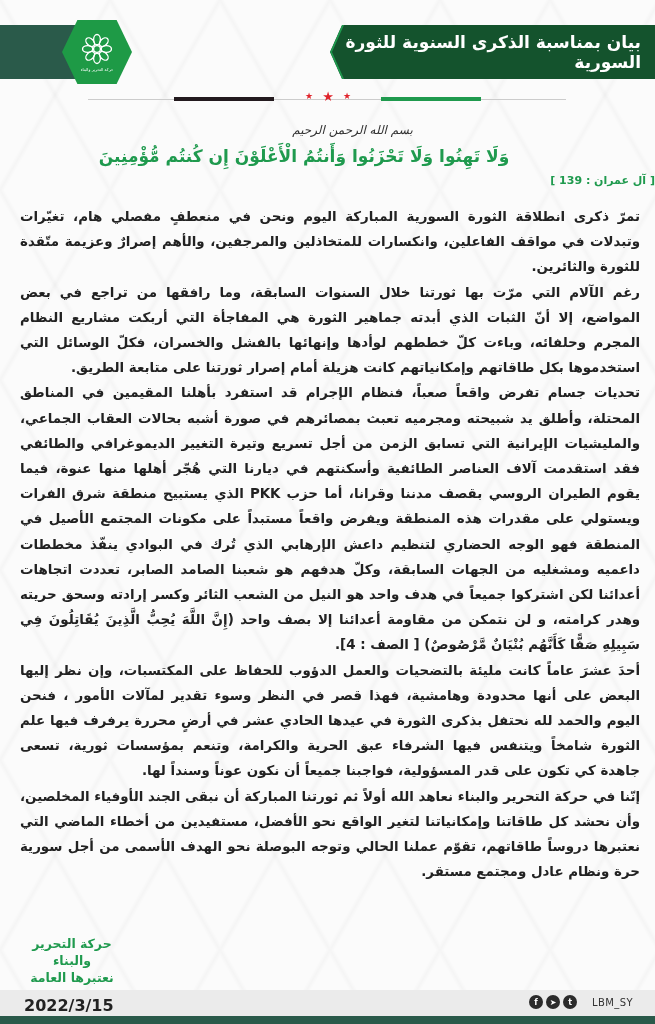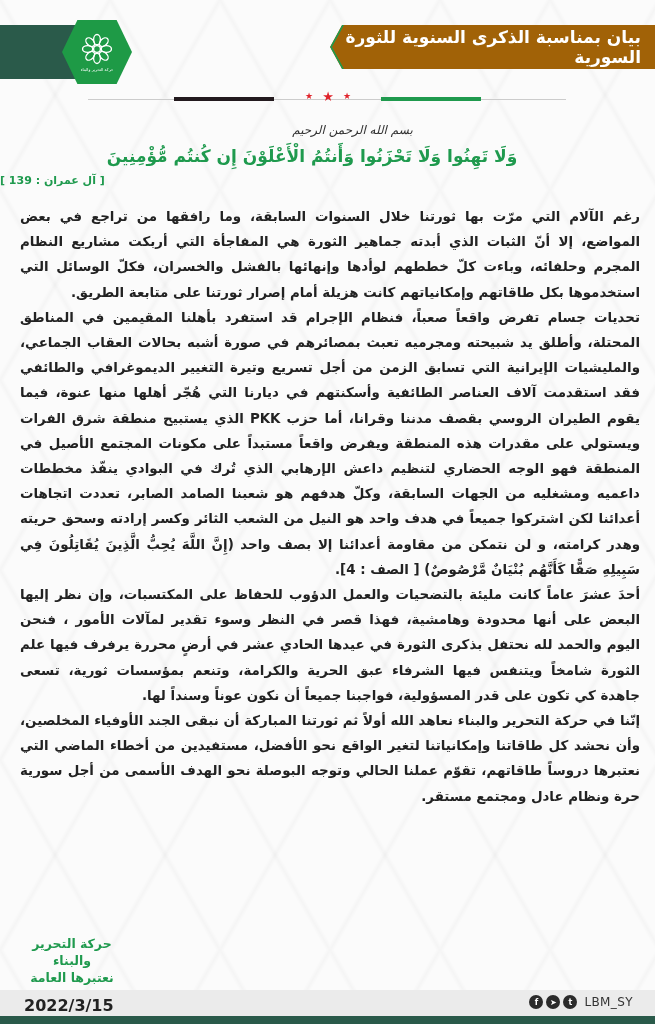--- a/index.html
+++ b/index.html
@@ -12,22 +12,22 @@
   }
   .bg-pattern {
     position: absolute; inset: 0;
     background:
       linear-gradient(60deg, transparent 48%, rgba(0,0,0,0.025) 50%, transparent 52%) 0 0/ 110px 190px,
       linear-gradient(-60deg, transparent 48%, rgba(0,0,0,0.025) 50%, transparent 52%) 0 0/ 110px 190px;
     pointer-events: none;
   }
   
   .title-banner {
-    position: absolute; right: 0; top: 25px; width: 325px; height: 44px;
-    background: #a16207;
+    position: absolute; right: 0; top: 25px; width: 325px; height: 54px;
+    background: #14532d;
     clip-path: polygon(12px 0, 100% 0, 100% 100%, 12px 100%, 0 50%);
     display: flex; align-items: center; justify-content: flex-end; padding-right: 14px;
   }
   .title-banner::before {
     content: ""; position: absolute; left: 0; top: 0; bottom: 0; width: 14px;
     background: #1f9a4e;
     clip-path: polygon(12px 0, 14px 0, 2px 50%, 14px 100%, 12px 100%, 0 50%);
   }
   .title-text {
     color: #fff; font-weight: bold; font-size: 17px; direction: rtl;
@@ -56,25 +56,25 @@
   .stars .s-sm { font-size: 9px; }
   .stars .s-lg { font-size: 13px; }
 
   .basmala {
     position: absolute; top: 123px; left: 0; width: 655px; text-align: center;
     font-family: "DejaVu Serif", serif; font-size: 12px; color: #333; direction: rtl;
     font-style: italic;
     margin-left: 25px;
   }
   .verse {
-    position: absolute; top: 146px; left: 12px; width: 600px; text-align: center;
+    position: absolute; top: 146px; left: 4px; width: 600px; text-align: center;
     color: #1f9a4e; font-weight: bold; font-size: 17px; direction: rtl;
   }
   .verse-ref {
-    position: absolute; top: 174px; left: 0; width: 655px; text-align: left;
+    position: absolute; top: 174px; left: 0; width: 655px; text-align: right;
     color: #1f9a4e; font-weight: bold; font-size: 11px; direction: rtl;
   }
 
   .body-text {
     position: absolute; top: 204px; left: 20px; width: 620px;
     direction: rtl; text-align: justify;
     font-size: 13.4px; line-height: 25.2px; font-weight: bold; color: #222;
     font-family: "DejaVu Sans", sans-serif;
     letter-spacing: -0.2px;
   }
@@ -92,21 +92,21 @@
   .footer-date {
     position: absolute; left: 24px; top: 996px; font-size: 16px; font-weight: bold; color: #222;
   }
   .footer-social {
     position: absolute; right: 22px; top: 995px; display: flex; align-items: center; gap: 3px;
   }
   .soc {
     width: 14px; height: 14px; border-radius: 50%; background: #2b2b2b; color: #fff;
     font-size: 8px; font-weight: bold; display: flex; align-items: center; justify-content: center;
   }
-  .handle { margin-left: 4px; font-size: 12px; color: #333; letter-spacing: 0.4px; }
+  .handle { margin-left: 12px; font-size: 10px; color: #333; letter-spacing: 0.4px; }
   .footer-strip { position: absolute; left: 0; top: 1016px; width: 655px; height: 8px; background: #2a5a4a; }
 </style>
 </head>
 <body>
 
 <div class="bg-pattern"></div>
 
 <div class="logo-bar"></div>
 <div class="logo-hex">
   <svg viewBox="0 0 40 40">
@@ -136,20 +136,21 @@
   <span class="s-sm">★</span>
   <span class="s-lg">★</span>
   <span class="s-sm">★</span>
 </div>
 
 <div class="basmala">بسم الله الرحمن الرحيم</div>
 <div class="verse">وَلَا تَهِنُوا وَلَا تَحْزَنُوا وَأَنتُمُ الْأَعْلَوْنَ إِن كُنتُم مُّؤْمِنِينَ</div>
 <div class="verse-ref">[ آل عمران : 139 ]</div>
 
 <div class="body-text">
+  <p>تمرّ ذكرى انطلاقة الثورة السورية المباركة اليوم ونحن في منعطفٍ مفصلي هام، تغيّرات وتبدلات في مواقف الفاعلين، وانكسارات للمتخاذلين والمرجفين، والأهم إصرارٌ وعزيمة متّقدة للثورة والثائرين.</p>
   <p>رغم الآلام التي مرّت بها ثورتنا خلال السنوات السابقة، وما رافقها من تراجع في بعض المواضع، إلا أنّ الثبات الذي أبدته جماهير الثورة هي المفاجأة التي أربكت مشاريع النظام المجرم وحلفائه، وباءت كلّ خططهم لوأدها وإنهائها بالفشل والخسران، فكلّ الوسائل التي استخدموها بكل طاقاتهم وإمكانياتهم كانت هزيلة أمام إصرار ثورتنا على متابعة الطريق.</p>
   <p>تحديات جسام تفرض واقعاً صعباً، فنظام الإجرام قد استفرد بأهلنا المقيمين في المناطق المحتلة، وأطلق يد شبيحته ومجرميه تعبث بمصائرهم في صورة أشبه بحالات العقاب الجماعي، والمليشيات الإيرانية التي تسابق الزمن من أجل تسريع وتيرة التغيير الديموغرافي والطائفي فقد استقدمت آلاف العناصر الطائفية وأسكنتهم في ديارنا التي هُجّر أهلها منها عنوة، فيما يقوم الطيران الروسي بقصف مدننا وقرانا، أما حزب PKK الذي يستبيح منطقة شرق الفرات ويستولي على مقدرات هذه المنطقة ويفرض واقعاً مستبداً على مكونات المجتمع الأصيل في المنطقة فهو الوجه الحضاري لتنظيم داعش الإرهابي الذي تُرك في البوادي ينفّذ مخططات داعميه ومشغليه من الجهات السابقة، وكلّ هدفهم هو شعبنا الصامد الصابر، تعددت اتجاهات أعدائنا لكن اشتركوا جميعاً في هدف واحد هو النيل من الشعب الثائر وكسر إرادته وسحق حريته وهدر كرامته، و لن نتمكن من مقاومة أعدائنا إلا بصف واحد (إِنَّ اللَّهَ يُحِبُّ الَّذِينَ يُقَاتِلُونَ فِي سَبِيلِهِ صَفًّا كَأَنَّهُم بُنْيَانٌ مَّرْصُوصٌ) [ الصف : 4].</p>
   <p>أحدَ عشرَ عاماً كانت مليئة بالتضحيات والعمل الدؤوب للحفاظ على المكتسبات، وإن نظر إليها البعض على أنها محدودة وهامشية، فهذا قصر في النظر وسوء تقدير لمآلات الأمور ، فنحن اليوم والحمد لله نحتفل بذكرى الثورة في عيدها الحادي عشر في أرضٍ محررة يرفرف فيها علم الثورة شامخاً ويتنفس فيها الشرفاء عبق الحرية والكرامة، وتنعم بمؤسسات ثورية، تسعى جاهدة كي تكون على قدر المسؤولية، فواجبنا جميعاً أن نكون عوناً وسنداً لها.</p>
   <p>إنّنا في حركة التحرير والبناء نعاهد الله أولاً ثم ثورتنا المباركة أن نبقى الجند الأوفياء المخلصين، وأن نحشد كل طاقاتنا وإمكانياتنا لتغير الواقع نحو الأفضل، مستفيدين من أخطاء الماضي التي نعتبرها دروساً طاقاتهم، تقوّم عملنا الحالي وتوجه البوصلة نحو الهدف الأسمى من أجل سورية حرة ونظام عادل ومجتمع مستقر.</p>
 </div>
 
 <div class="signature">
   <div>حركة التحرير والبناء</div>
   <div>نعتبرها العامة</div>
 </div>

